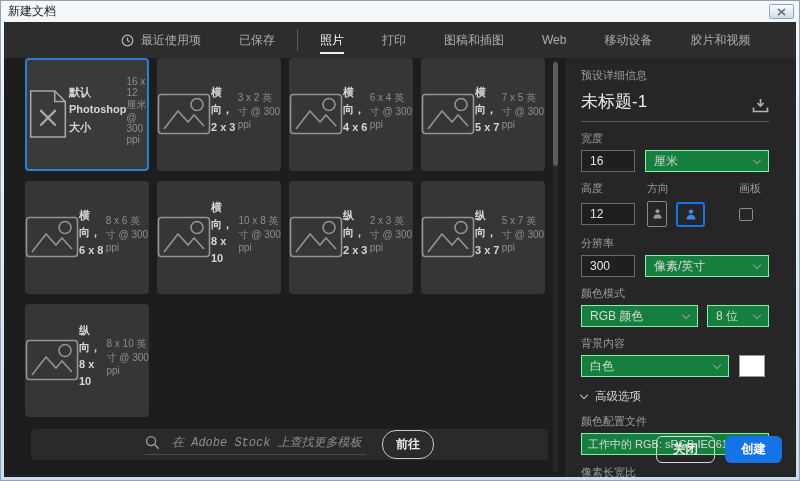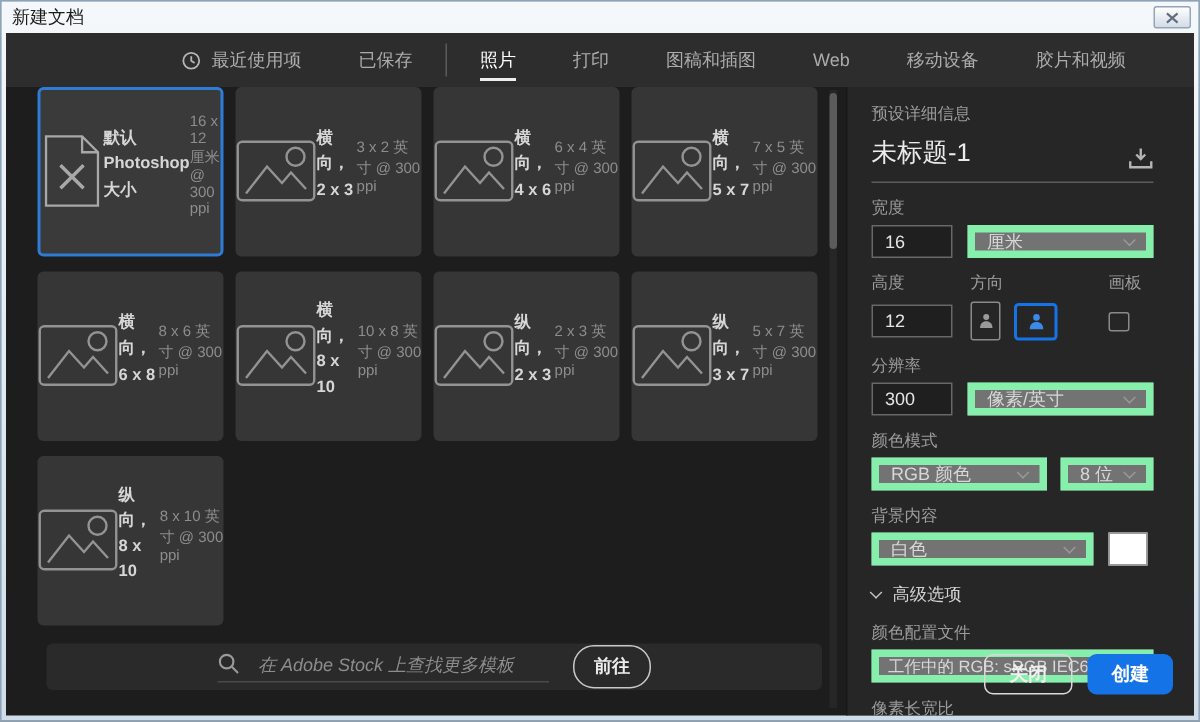--- a/index.html
+++ b/index.html
@@ -33,38 +33,38 @@
 
   
   .scrollbar{position:absolute;left:549px;top:38px;width:5px;height:412px;background:#262626;}
   .scroll-thumb{position:absolute;left:0;top:2px;width:5px;height:104px;background:#5b5b5b;border-radius:3px;cursor:pointer;}
 
   
   .searchbar{position:absolute;left:27px;top:407px;width:517px;height:31px;background:#2a2a2a;
     border-radius:4px;display:flex;align-items:center;justify-content:center;gap:16px;}
   .search-field{display:flex;align-items:center;gap:10px;border-bottom:1px solid #4a4a4a;padding-bottom:3px;}
   .search-input{width:196px;border:none;background:transparent;color:#c9c9c9;font-size:12px;outline:none;
-    font-family:Liberation Sans, sans-serif;}
+    font-family:Liberation Mono, monospace;}
   .search-input::placeholder{font-style:italic;color:#8c8c8c;}
   .go-btn{border:1px solid #c9c9c9;border-radius:14px;color:#ececec;font-size:12px;font-weight:bold;
     padding:5px 13px;background:transparent;cursor:pointer;font-family:"Liberation Sans",sans-serif;}
 
   
   .panel{position:absolute;left:560px;top:36px;right:0;bottom:0;background:#262626;
     border-left:1px solid #191919;padding:10px 27px 0 16px;}
   .p-label{font-size:11px;color:#9c9c9c;}
   .docname-row{display:flex;align-items:flex-end;border-bottom:1px solid #5c5c5c;
     padding:7px 0 8px;margin-bottom:9px;}
   .docname{flex:1;font-size:17px;color:#ebebeb;}
   .save-btn{background:none;border:none;padding:0;cursor:pointer;}
   .fl{margin:5px 0 4px;}
   .field-row{display:flex;align-items:center;margin-bottom:9px;}
   .text-input{width:54px;height:22px;background:#1f1f1f;border:1px solid #696969;color:#e5e5e5;
     font-size:12px;padding:0 0 0 8px;font-family:"Liberation Sans",sans-serif;}
-  .select{height:22px;background:#737373;border:5px solid #86efac;display:flex;align-items:center;
+  .select{height:22px;background:#15803d;border:1px solid #86efac;display:flex;align-items:center;
     font-size:12px;color:#d8d8d8;padding:0 8px;cursor:pointer;white-space:nowrap;}
   .select .chev{margin-left:auto;}
   .chev{width:6px;height:6px;border-right:1.5px solid #9a9a9a;border-bottom:1.5px solid #9a9a9a;
     transform:rotate(45deg);margin-top:-3px;flex:none;}
   .grow{flex:1;margin-left:10px;}
   .hoa{display:grid;grid-template-columns:66px 92px 1fr;align-items:center;}
   .orient-wrap{display:flex;align-items:center;gap:9px;}
   .orient-btn{display:flex;align-items:center;justify-content:center;cursor:pointer;background:transparent;}
   .orient-portrait{width:20px;height:26px;border:1px solid #8a8a8a;border-radius:2px;color:#9a9a9a;}
   .orient-landscape{width:29px;height:25px;border:2px solid #1473e6;border-radius:3px;color:#3b8ae8;}

